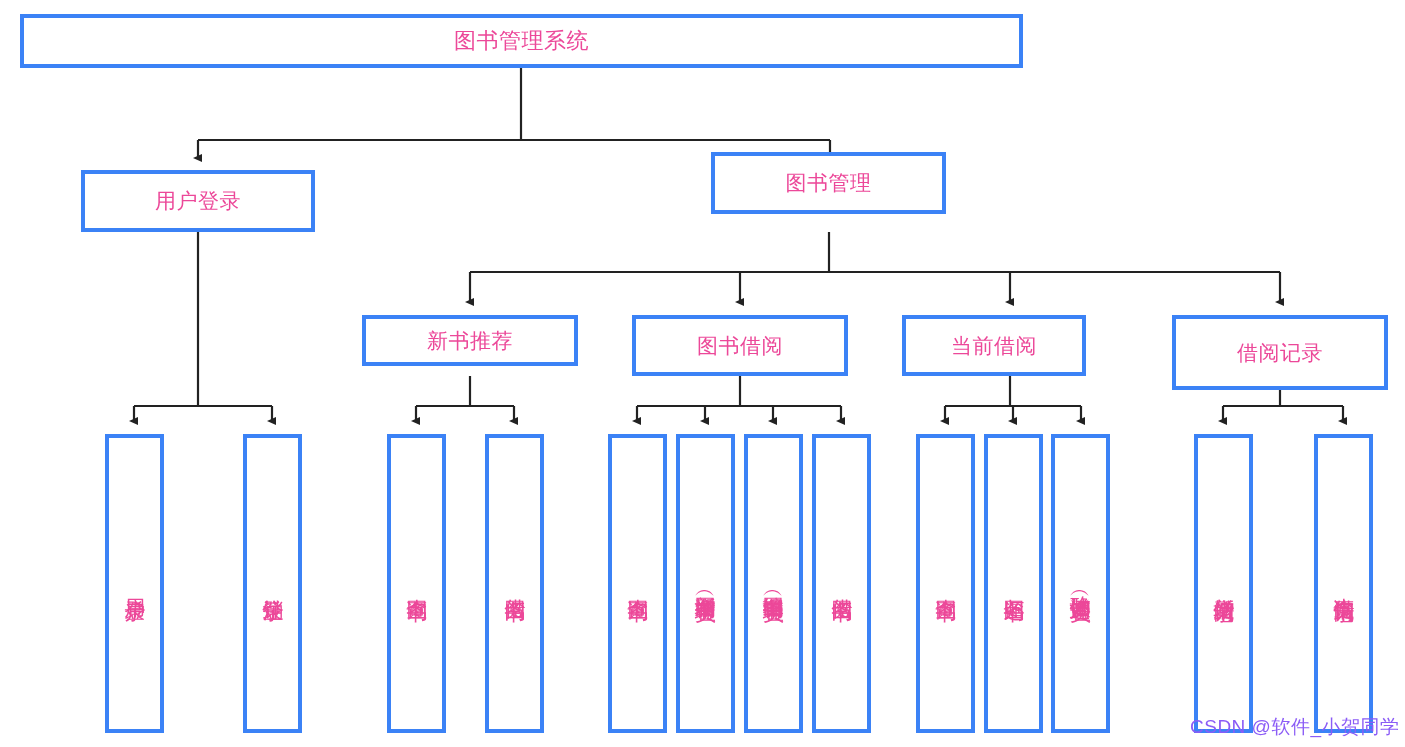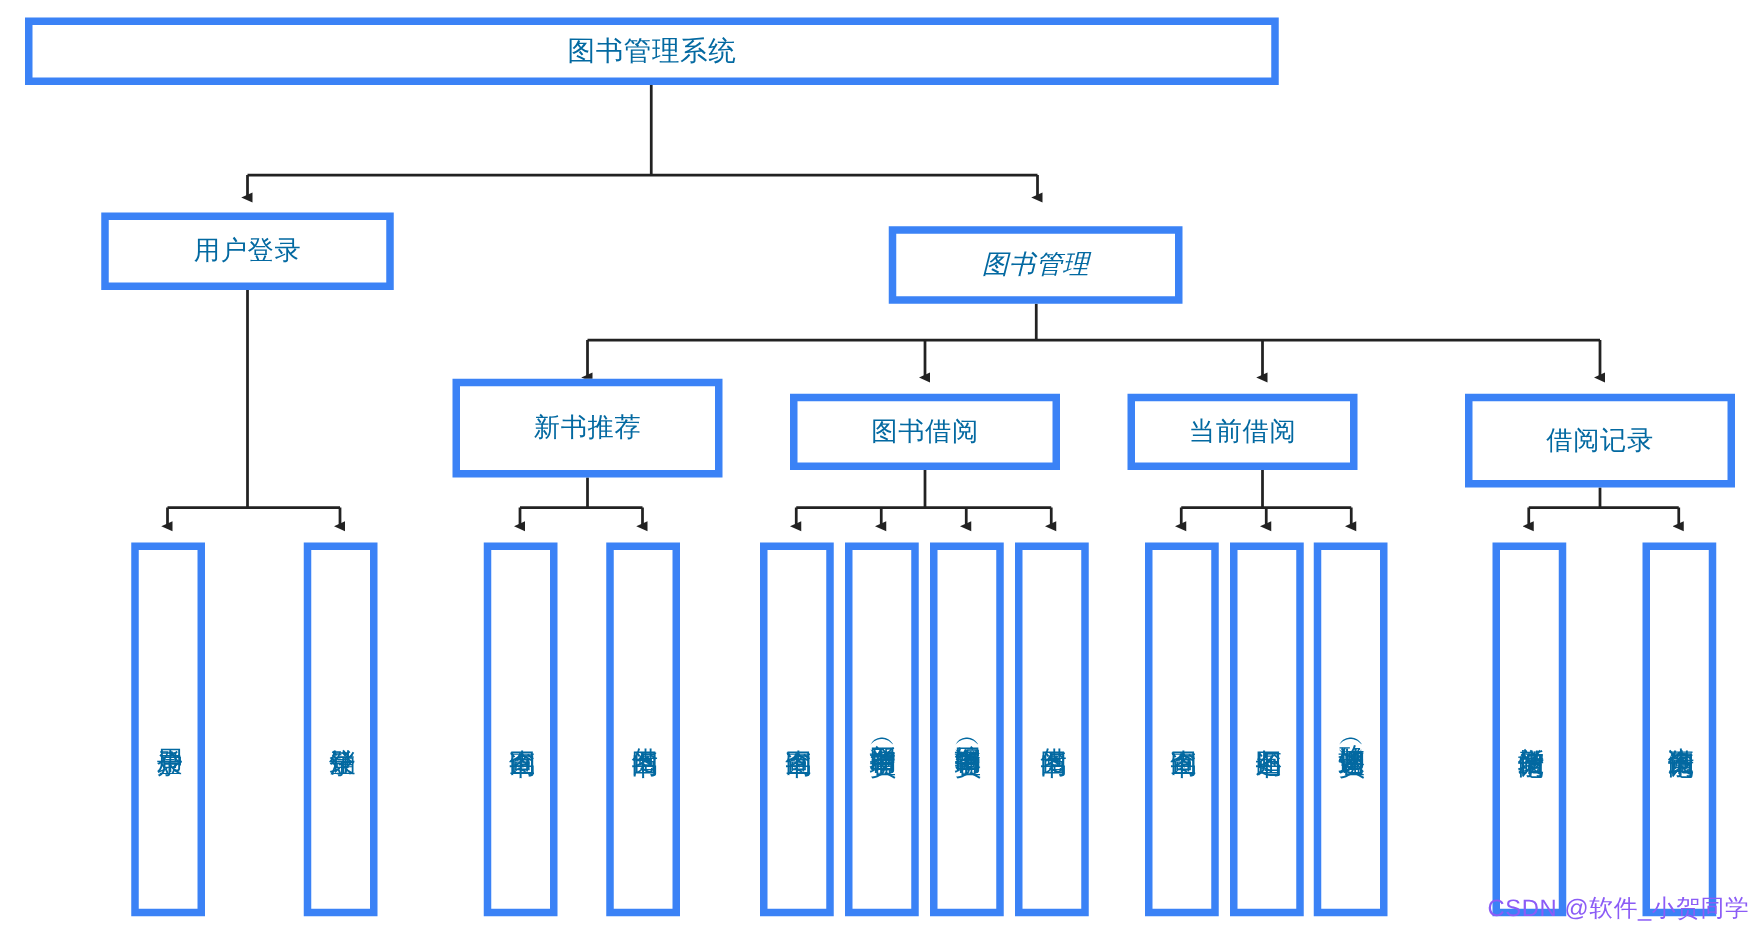--- a/index.html
+++ b/index.html
@@ -21,26 +21,26 @@
     position: absolute;
     left: 0;
     top: 0;
     width: 1405px;
     height: 747px;
     pointer-events: none;
   }
   .node {
     position: absolute;
     box-sizing: border-box;
-    border: 6px solid #3b82f6;
+    border: 4px solid #3b82f6;
     background: #ffffff;
     display: flex;
     align-items: center;
     justify-content: center;
-    color: #0369a1;
+    color: #ec4899;
   }
   .node .label {
     display: block;
     text-align: center;
     letter-spacing: 0.5px;
   }
   
   .node.h .label {
     font-size: 21px;
     line-height: 1.1;
@@ -131,25 +131,25 @@
     </g>
   </svg>
 
   <div class="node h root" style="left:20px; top:14px; width:1003px; height:54px;">
     <span class="label">图书管理系统</span>
   </div>
 
   <div class="node h" style="left:81px; top:170px; width:234px; height:62px;">
     <span class="label">用户登录</span>
   </div>
-  <div class="node h" style="left:711px; top:181px; width:235px; height:62px;font-style:italic;">
+  <div class="node h" style="left:711px; top:152px; width:235px; height:62px;">
     <span class="label">图书管理</span>
   </div>
 
-  <div class="node h" style="left:362px; top:303px; width:216px; height:79px;">
+  <div class="node h" style="left:362px; top:315px; width:216px; height:51px;">
     <span class="label">新书推荐</span>
   </div>
   <div class="node h" style="left:632px; top:315px; width:216px; height:61px;">
     <span class="label">图书借阅</span>
   </div>
   <div class="node h" style="left:902px; top:315px; width:184px; height:61px;">
     <span class="label">当前借阅</span>
   </div>
   <div class="node h" style="left:1172px; top:315px; width:216px; height:75px;">
     <span class="label">借阅记录</span>

